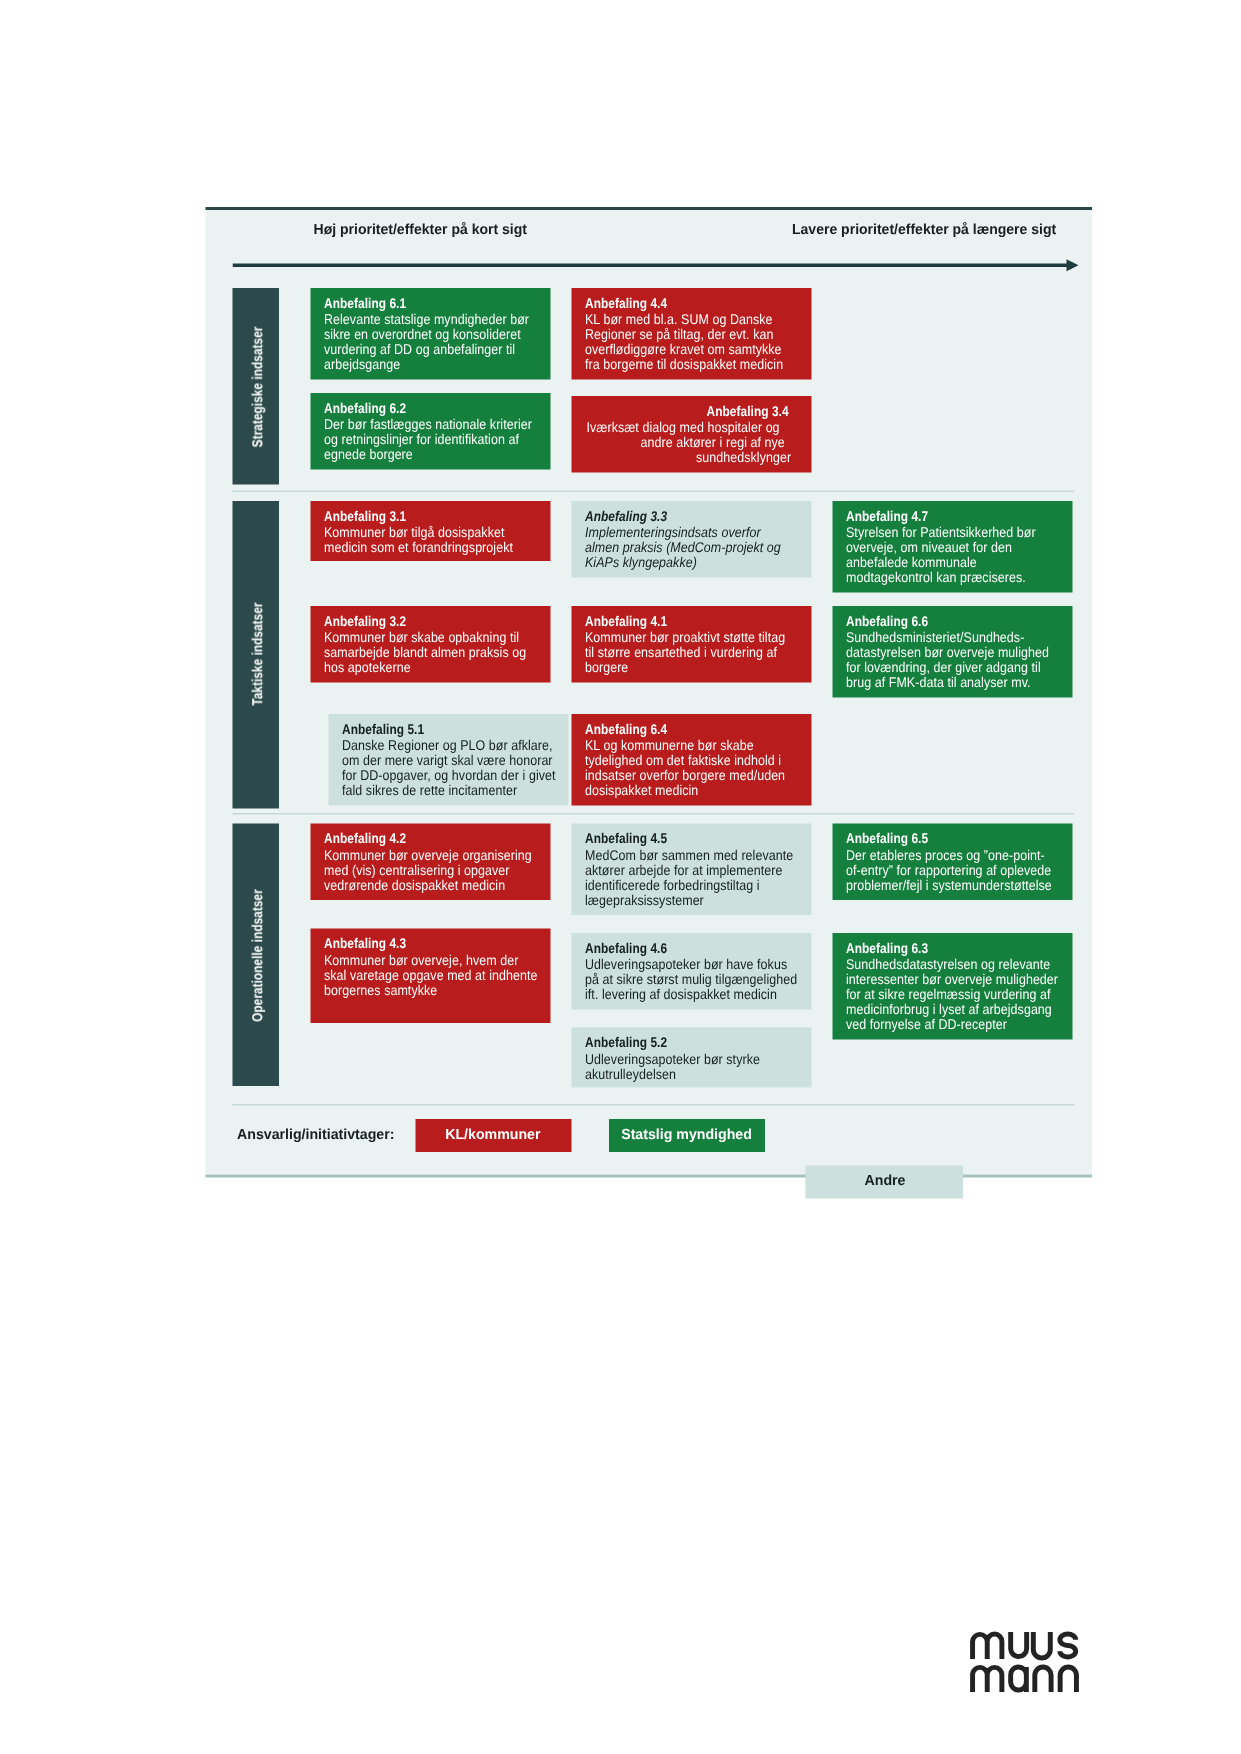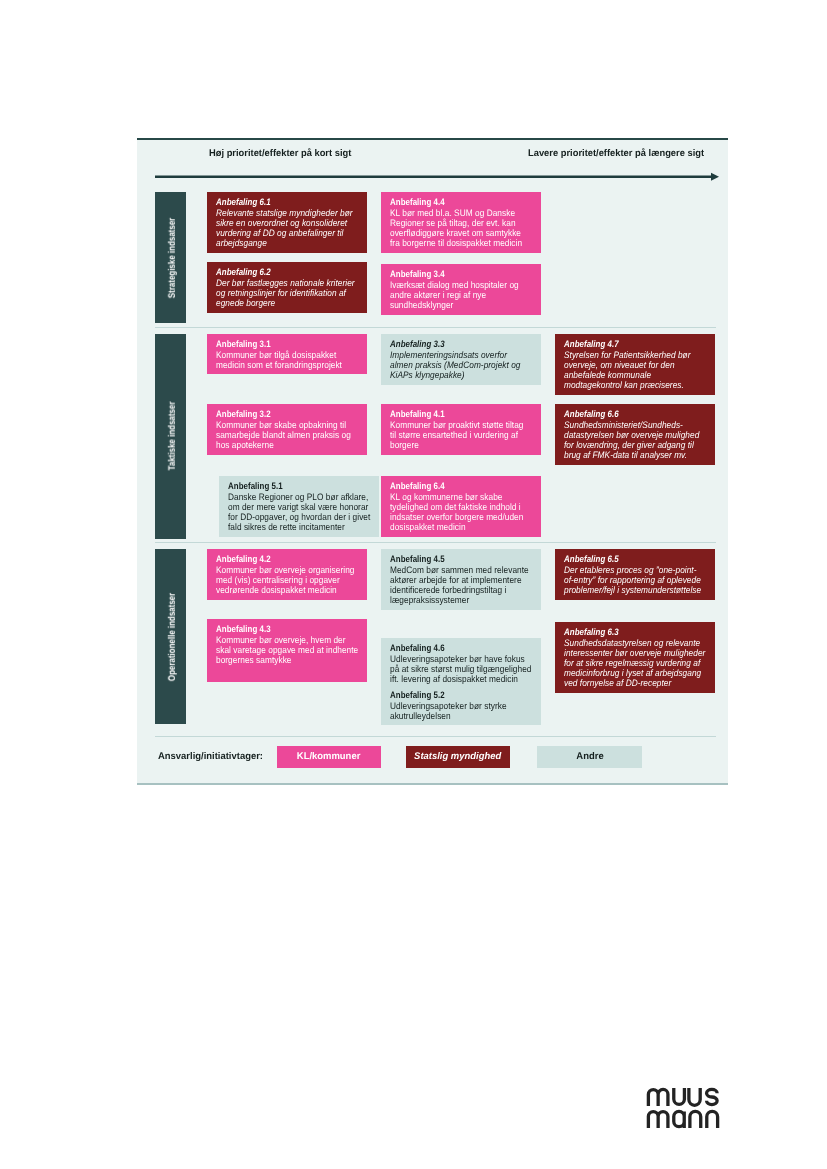--- a/index.html
+++ b/index.html
@@ -23,35 +23,35 @@
   .vlabel{position:absolute;left:155px;width:31px;background:#2c4a4b;}
   .vlabel span{position:absolute;left:50%;top:50%;transform:translate(-50%,-50%) translateX(1.3px) rotate(-90deg) scaleX(0.82) translateZ(0);
         white-space:nowrap;color:#ffffff;font-size:9.6px;font-weight:bold;letter-spacing:0.05px;line-height:11px;}
 
   .card{position:absolute;box-sizing:border-box;padding:5.4px 5px 0 8.6px;overflow:hidden;}
   .card .t,.card .b{font-size:9.4px;line-height:10.15px;margin:0;letter-spacing:0.05px;}
   .card .t{font-weight:bold;}
   .card .t span,.card .b span{display:inline-block;transform-origin:left top;white-space:nowrap;}
   .card .t span{transform:scaleX(0.845) translateZ(0);}
   .card .b span{transform:scaleX(0.885) translateZ(0);}
-  .c-blue{background:#7f1d1d;font-style:italic;}
+  .c-blue{background:#15803d;}
   .c-blue .t,.c-blue .b{color:#ffffff;}
-  .c-teal{background:#ec4899;}
+  .c-teal{background:#b91c1c;}
   .c-teal .t,.c-teal .b{color:#ffffff;}
   .c-pale{background:#cce0de;}
   .c-pale .t,.c-pale .b{color:#141f1e;}
 
   
   .legend-label{position:absolute;left:158px;top:751px;font-size:9.7px;font-weight:bold;color:#15201f;white-space:nowrap;
       transform:scaleX(0.975) translateZ(0);transform-origin:left top;line-height:11px;}
   .lg{position:absolute;height:21.8px;display:flex;align-items:center;justify-content:center;
       font-size:9.7px;font-weight:bold;box-sizing:border-box;line-height:11px;}
   .lg span{display:inline-block;transform:scaleX(0.975) translateZ(0);white-space:nowrap;}
   .lg.c-blue,.lg.c-teal{color:#fff;}
-  .lg.c-pale{color:#15201f;}
+  .lg.c-pale{color:#15201f;margin-top:31px;}
 
   
   .logo{position:absolute;left:644px;top:1082px;width:80px;height:50px;}
 </style>
 </head>
 <body>
 
 <div class="page">
   <div class="panel"></div>
   <div class="panel-top-rule"></div>
@@ -91,21 +91,21 @@
         <div class="b"><span>og retningslinjer for identifikation af</span></div>
         <div class="b"><span>egnede borgere</span></div>
       </div>
       <div class="card c-teal" style="left: 381px; width: 160px; top: 192px; height: 60.9px;">
         <div class="t"><span>Anbefaling 4.4</span></div>
         <div class="b"><span>KL bør med bl.a. SUM og Danske</span></div>
         <div class="b"><span>Regioner se på tiltag, der evt. kan</span></div>
         <div class="b"><span>overflødiggøre kravet om samtykke</span></div>
         <div class="b"><span>fra borgerne til dosispakket medicin</span></div>
       </div>
-      <div class="card c-teal" style="left: 381px; width: 160px; top: 264px; height: 50.6px;">
+      <div class="card c-teal" style="left: 381px; width: 160px; top: 264px; height: 50.6px; text-align: right;">
         <div class="t"><span>Anbefaling 3.4</span></div>
         <div class="b"><span>Iværksæt dialog med hospitaler og</span></div>
         <div class="b"><span>andre aktører i regi af nye</span></div>
         <div class="b"><span>sundhedsklynger</span></div>
       </div>
       <div class="card c-teal" style="left: 207px; width: 160px; top: 334px; height: 40.3px; text-decoration: underline;">
         <div class="t"><span>Anbefaling 3.1</span></div>
         <div class="b"><span>Kommuner bør tilgå dosispakket</span></div>
         <div class="b"><span>medicin som et forandringsprojekt</span></div>
       </div>
@@ -167,21 +167,21 @@
         <div class="b"><span>skal varetage opgave med at indhente</span></div>
         <div class="b"><span>borgernes samtykke</span></div>
       </div>
       <div class="card c-pale" style="left: 381px; width: 160px; top: 549px; height: 60.9px;">
         <div class="t"><span>Anbefaling 4.5</span></div>
         <div class="b"><span>MedCom bør sammen med relevante</span></div>
         <div class="b"><span>aktører arbejde for at implementere</span></div>
         <div class="b"><span>identificerede forbedringstiltag i</span></div>
         <div class="b"><span>lægepraksissystemer</span></div>
       </div>
-      <div class="card c-pale" style="left: 381px; width: 160px; top: 622px; height: 50.6px; margin-top: 16px;">
+      <div class="card c-pale" style="left: 381px; width: 160px; top: 622px; height: 50.6px;">
         <div class="t"><span>Anbefaling 4.6</span></div>
         <div class="b"><span>Udleveringsapoteker bør have fokus</span></div>
         <div class="b"><span>på at sikre størst mulig tilgængelighed</span></div>
         <div class="b"><span>ift. levering af dosispakket medicin</span></div>
       </div>
       <div class="card c-pale" style="left: 381px; width: 160px; top: 685px; height: 40.3px;">
         <div class="t"><span>Anbefaling 5.2</span></div>
         <div class="b"><span>Udleveringsapoteker bør styrke</span></div>
         <div class="b"><span>akutrulleydelsen</span></div>
       </div>

